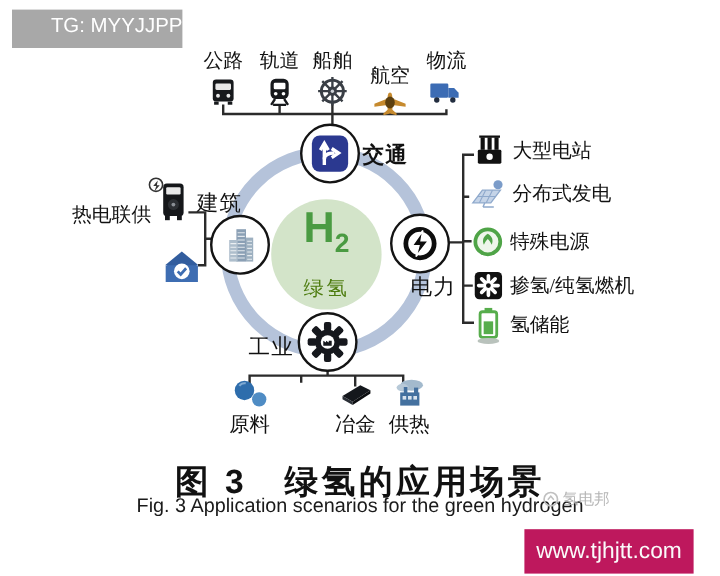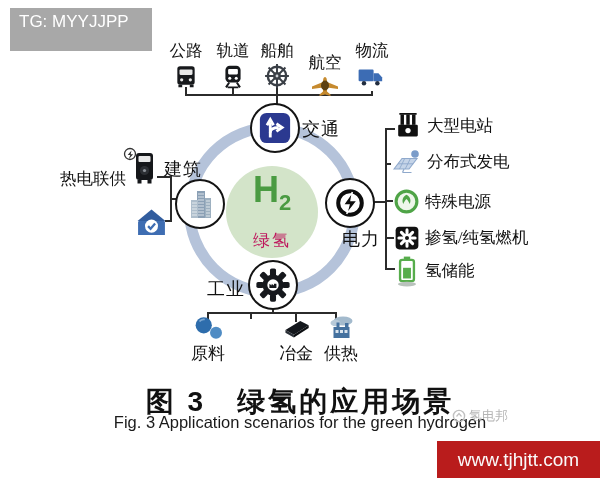--- a/index.html
+++ b/index.html
@@ -1,55 +1,55 @@
 <!DOCTYPE html>
 <html><head>
 <meta charset="utf-8">
 <style>
   html,body{margin:0;padding:0;background:#fff;}
   .canvas{position:relative;width:600px;height:480px;background:#ffffff;overflow:hidden;
           font-family:"Liberation Serif","DejaVu Serif",serif;color:#111;}
   .abs{position:absolute;}
   
-  .tg-banner{left:10px;top:8px;width:142px;height:43px;background:#a8a8a8;color:#fff;
+  .tg-banner{left:10px;top:8px;width:142px;height:32px;background:#a8a8a8;color:#fff;
              font-family:"Liberation Sans","DejaVu Sans",sans-serif;font-size:17px;
-             line-height:28px;padding-left:9px;box-sizing:border-box;z-index:4;}
+             line-height:28px;padding-left:9px;box-sizing:border-box;z-index:4;text-align:right;}
   
   .lines{left:0;top:0;z-index:1;}
   
   .ring{left:184px;top:122px;width:176px;height:176px;border:11px solid #b5c3da;
         border-radius:50%;box-sizing:border-box;z-index:0;}
   
   .center-circle{left:226px;top:166px;width:92px;height:92px;background:#d3e4c9;border-radius:50%;
         display:flex;flex-direction:column;align-items:center;justify-content:center;z-index:1;}
   .h2{font-family:"Liberation Sans","DejaVu Sans",sans-serif;font-weight:700;font-size:36px;
       color:#4a9b42;line-height:1;}
   .h2 sub{font-size:22px;}
-  .center-label{font-size:17px;color:#be185d;letter-spacing:2px;margin-top:15px;}
+  .center-label{font-size:17px;color:#4d7c0f;letter-spacing:2px;margin-top:15px;}
   
   .node{width:50px;height:50px;border:2.5px solid #141414;border-radius:50%;background:#fff;
         box-sizing:border-box;display:flex;align-items:center;justify-content:center;z-index:2;}
   .node-label{font-size:18px;letter-spacing:1px;z-index:2;}
   
   .v-item{width:48px;text-align:center;z-index:2;}
   .v-item .ic{margin-top:1px;}
   .lbl{font-size:16.5px;white-space:nowrap;}
   .h-item{display:flex;align-items:center;gap:5px;z-index:2;}
   .b-item{width:56px;text-align:center;top:314px;z-index:2;}
   .b-item .lbl{font-size:17px;}
   
   .cap-zh{left:0;top:383px;width:600px;text-align:center;
           font-family:"Liberation Sans","DejaVu Sans",sans-serif;
           font-weight:700;font-size:28px;letter-spacing:3px;z-index:2;}
   .cap-en{left:10px;top:413px;width:580px;text-align:center;
           font-family:"Liberation Sans","DejaVu Sans",sans-serif;font-size:16.5px;color:#1a1a1a;z-index:2;}
   
   .wm-brand{left:452px;top:407px;display:flex;align-items:center;gap:3px;color:#b5b5b5;
             font-family:"Liberation Sans","DejaVu Sans",sans-serif;font-size:13px;z-index:3;}
-  .wm-banner{left:437px;top:441px;width:163px;height:37px;background:#b91c1c;color:#fafafa;
+  .wm-banner{left:437px;top:441px;width:141px;height:37px;background:#be185d;color:#fafafa;
              font-family:"Liberation Sans","DejaVu Sans",sans-serif;font-size:19px;
              display:flex;align-items:center;justify-content:center;z-index:3;}
   svg{display:block;}
 </style>
 </head>
 <body>
 
 <div class="canvas">
 
   <div class="abs tg-banner">TG: MYYJJPP</div>
@@ -75,21 +75,21 @@
         <rect x="2" y="2" width="32" height="32" rx="7" fill="#2b3990"></rect>
         <g stroke="#fff" stroke-width="3" fill="none">
           <path d="M13 28 V12"></path>
             <path d="M9.5 15 L13 9 L16.5 15"></path>
           <path d="M13 23 C13 17.5 19 17.5 22 17.5"></path>
             <path d="M19.5 13.5 L25.5 17.5 L19.5 21.5"></path>
         </g>
       </svg>
     </span>
   </div>
-  <div class="abs node-label" style="left:302px;top:117px;">交通</div>
+  <div class="abs node-label" style="left:302px;top:117px;font-weight:bold;">交通</div>
 
   <div class="abs node" style="left:325px;top:178px;">
     <span>
       <svg width="34" height="34" viewBox="0 0 36 36">
         <circle cx="18" cy="18" r="12.5" fill="none" stroke="#0d0d0d" stroke-width="4.2"></circle>
         <path d="M20.5 6.5 L11 20 h6 L14.5 29.5 L25.5 15.5 h-6.5 Z" fill="#0d0d0d" stroke="#fff" stroke-width="1.4"></path>
       </svg>
     </span>
   </div>
   <div class="abs node-label" style="left:342px;top:227px;">电力</div>

